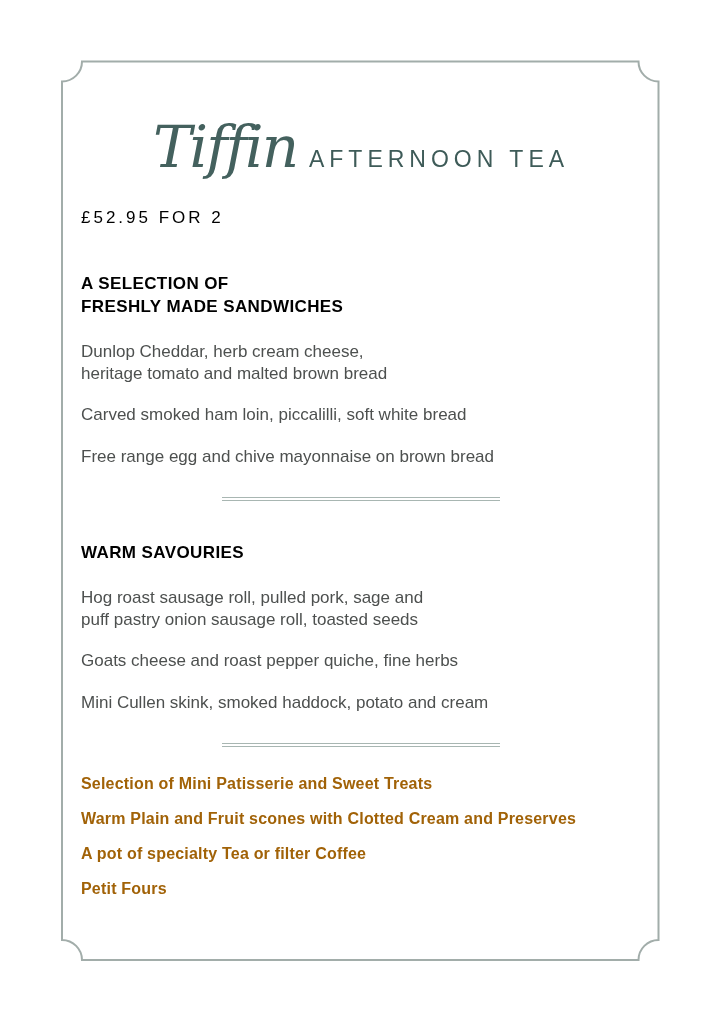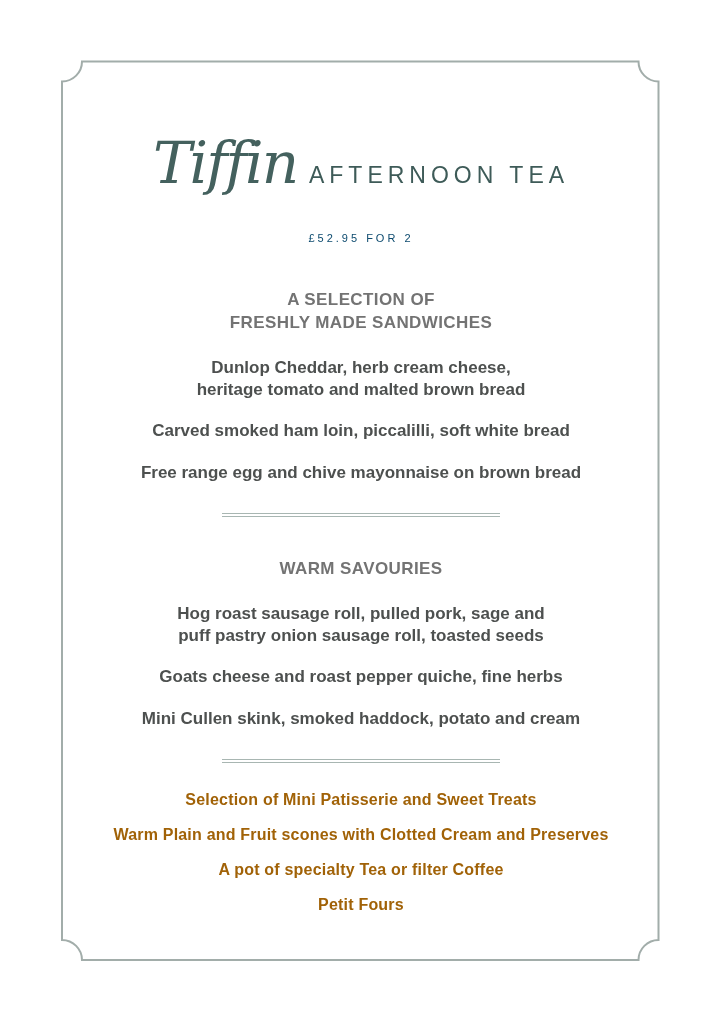--- a/index.html
+++ b/index.html
@@ -18,24 +18,24 @@
     background: #ffffff;
   }
   .frame-svg {
     position: absolute;
     top: 0;
     left: 0;
     pointer-events: none;
   }
   .content {
     position: absolute;
-    top: 16px;
+    top: 0;
     left: 81px;
     width: 560px;
-    text-align: center;
+    text-align: left;
   }
   
   .brand-row {
     margin-top: 118px;
     display: flex;
     justify-content: center;
     align-items: baseline;
     gap: 12px;
     height: 78px;
     color: #3e5b58;
@@ -49,41 +49,41 @@
     letter-spacing: -2px;
     color: #44615e;
   }
   .brand-caps {
     font-size: 23px;
     font-weight: 400;
     letter-spacing: 5px;
     color: #3e5b58;
   }
   .price-line {
-    margin-top: 20px;
-    font-size: 11px;
+    margin-top: 12px;
+    font-size: 17px;
     letter-spacing: 3px;
-    color: #0c4a6e;
+    color: #000000;
   }
   
   .section-heading {
     margin-top: 44px;
     font-size: 17px;
     font-weight: 700;
     line-height: 23px;
     letter-spacing: 0.4px;
-    color: #737373;
+    color: #000000;
   }
   .section-heading.second {
     margin-top: 40px;
   }
   .menu-item {
     margin-top: 20px;
     font-size: 17px;
-    font-weight: 700;
+    font-weight: 400;
     line-height: 21.5px;
     color: #4d504f;
   }
   .menu-item.first {
     margin-top: 23px;
   }
   .divider {
     margin: 30px auto 0 auto;
     width: 278px;
     height: 2px;

